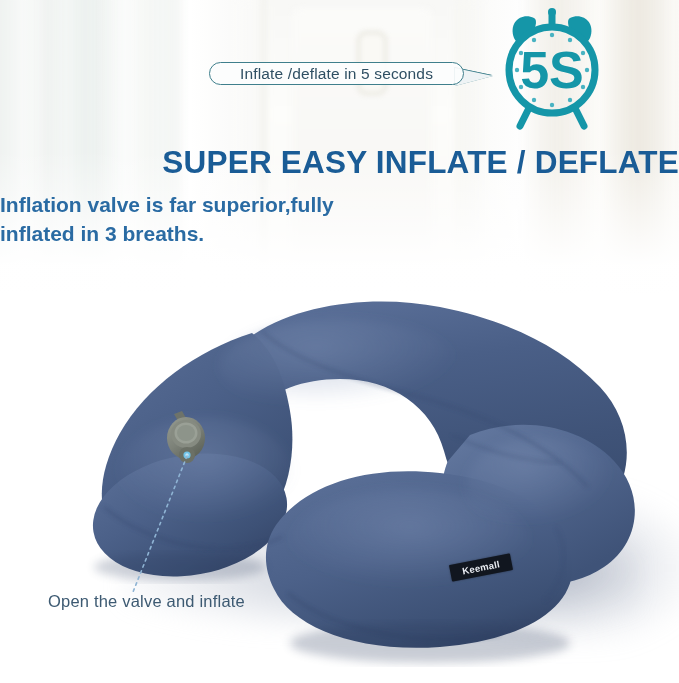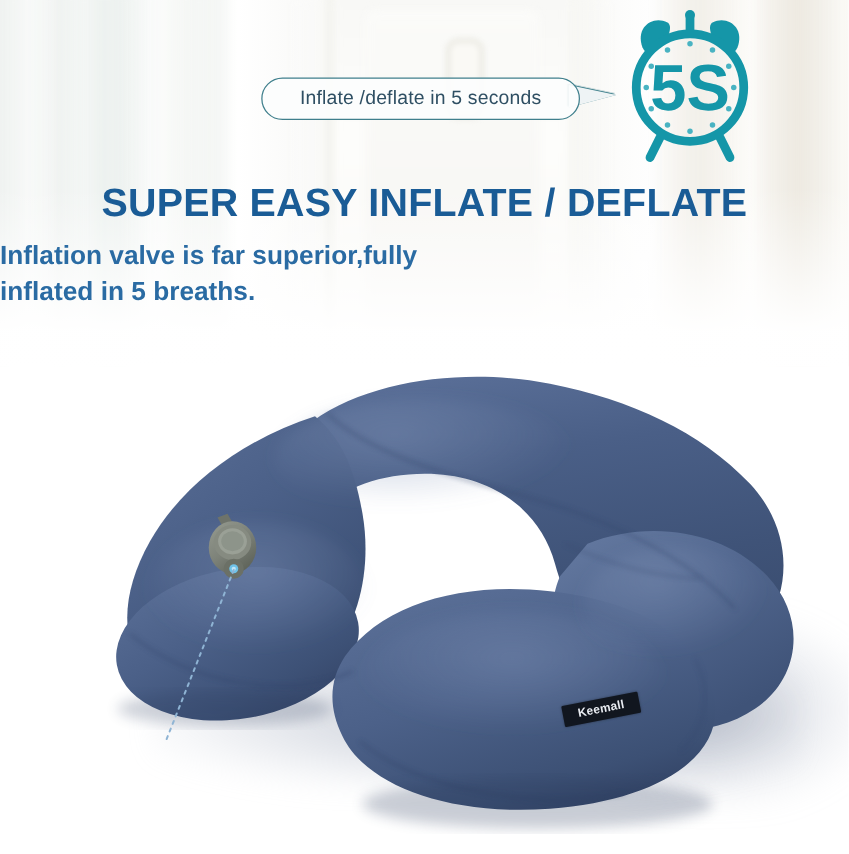--- a/index.html
+++ b/index.html
@@ -66,21 +66,21 @@
     filter:blur(4px);
   }
   .bg-glow{
     position:absolute;left:0;top:150px;width:679px;height:160px;
     background:linear-gradient(180deg,rgba(255,255,255,0),rgba(255,255,255,.98) 72%,#fff 100%);
   }
 
   
   .bubble{
     position:absolute;left:209px;top:62px;
-    width:255px;height:34px;
+    width:255px;height:23px;
     border:1.6px solid #3f7f8c;
     border-radius:17px;
     background:rgba(252,253,253,.93);
     box-sizing:border-box;
     display:flex;align-items:center;justify-content:center;
   }
   .bubble-text{
     font-size:15.5px;color:#2f4f63;letter-spacing:.15px;
     white-space:nowrap;
   }
@@ -92,21 +92,21 @@
     border-left:38px solid rgba(252,253,253,.93);
     filter:drop-shadow(0.8px .6px 0 #3f7f8c) drop-shadow(-0.4px -.6px 0 #3f7f8c);
   }
 
   
   .clock{position:absolute;left:492px;top:4px;width:120px;height:128px;}
 
   
   .headline{
     position:absolute;left:0;top:144px;width:679px;
-    text-align:center;
+    text-align:right;
     font-size:31.5px;font-weight:bold;
     letter-spacing:.2px;
     color:#1a5c96;
     white-space:nowrap;
   }
   .subline{
     position:absolute;left:0;top:190px;width:679px;
     font-size:21px;font-weight:bold;
     line-height:29px;
     color:#2a6ba3;
@@ -206,21 +206,21 @@
         <circle cx="29" cy="49" r="2.2"></circle>
           <circle cx="42" cy="36" r="2.2"></circle>
       </g>
       <text x="60" y="84" text-anchor="middle" font-family="Liberation Sans, sans-serif" font-size="52" font-weight="bold" fill="#1596a8">5S</text>
     </svg>
   </div>
 
   <div class="headline">SUPER EASY INFLATE / DEFLATE</div>
   <div class="subline">
     <div>Inflation valve is far superior,fully</div>
-    <div>inflated in 5 breaths.</div>
+    <div>inflated in 3 breaths.</div>
   </div>
 
   <div class="scene-bottom">
     <div class="floor-shadow"></div>
     <div class="floor-shadow-2"></div>
 
     <svg class="pillow" viewBox="0 0 679 400" width="679" height="400">
       <defs>
         <linearGradient id="gTop" x1="0" y1="0" x2="0.25" y2="1">
           <stop offset="0%" stop-color="#5c719a"></stop>
@@ -338,14 +338,15 @@
 
       <ellipse cx="27" cy="45" rx="8" ry="8" fill="#6b7066"></ellipse>
       <circle cx="27" cy="45" r="3.6" fill="#6fc2e8"></circle>
       <circle cx="27" cy="45" r="1.7" fill="#bfe4f6"></circle>
     </svg>
   </div>
 
   <svg class="leader" viewBox="0 0 120 170" width="120" height="170">
     <path d="M87 16 L33 152" fill="none" stroke="#8fb4d4" stroke-width="1.6" stroke-dasharray="2.5 4" stroke-linecap="round"></path>
   </svg>
+  <div class="caption">Open the valve and inflate</div>
 
 </div>
 
 </body></html>

